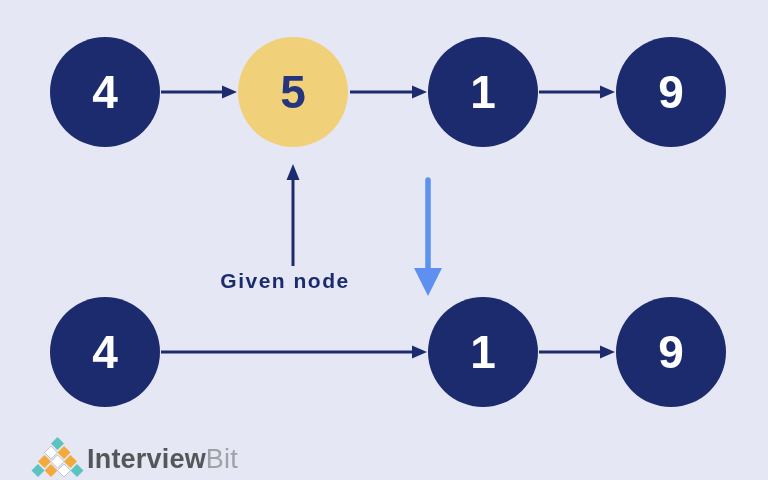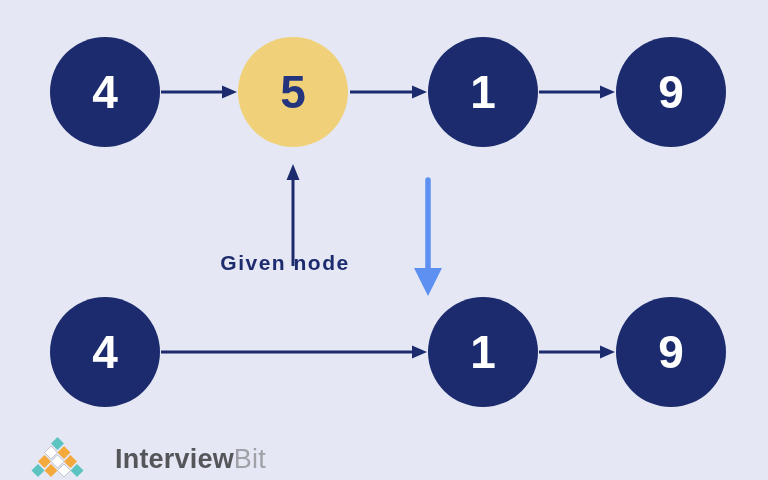--- a/index.html
+++ b/index.html
@@ -63,39 +63,39 @@
     color: var(--node-text, #FFFFFF);
     font-size: 46px;
     font-weight: 700;
     line-height: 1;
   }
   .node.highlighted .node-value {
     color: var(--node-highlight-text, #24357E);
   }
   .given-node-label {
     position: absolute;
-    left: 285px; top: 251px;
+    left: 285px; top: 269px;
     transform: translateX(-50%);
     color: var(--label, #1C2B6D);
     font-size: 21px;
     font-weight: 700;
     letter-spacing: 1.5px;
     white-space: nowrap;
   }
   .logo {
     position: absolute;
     left: 28px; top: 436px;
     display: flex;
     align-items: flex-end;
   }
   .logo-mark { display: block; }
   .logo-text {
     font-size: 27px;
     line-height: 1;
-    margin-left: 29px;
+    margin-left: 1px;
     margin-bottom: 7px;
     white-space: nowrap;
     letter-spacing: 0.2px;
   }
   .logo-text .primary {
     color: var(--logo-text-primary, #55565A);
     font-weight: 700;
   }
   .logo-text .secondary {
     color: var(--logo-text-secondary, #9FA1A6);

